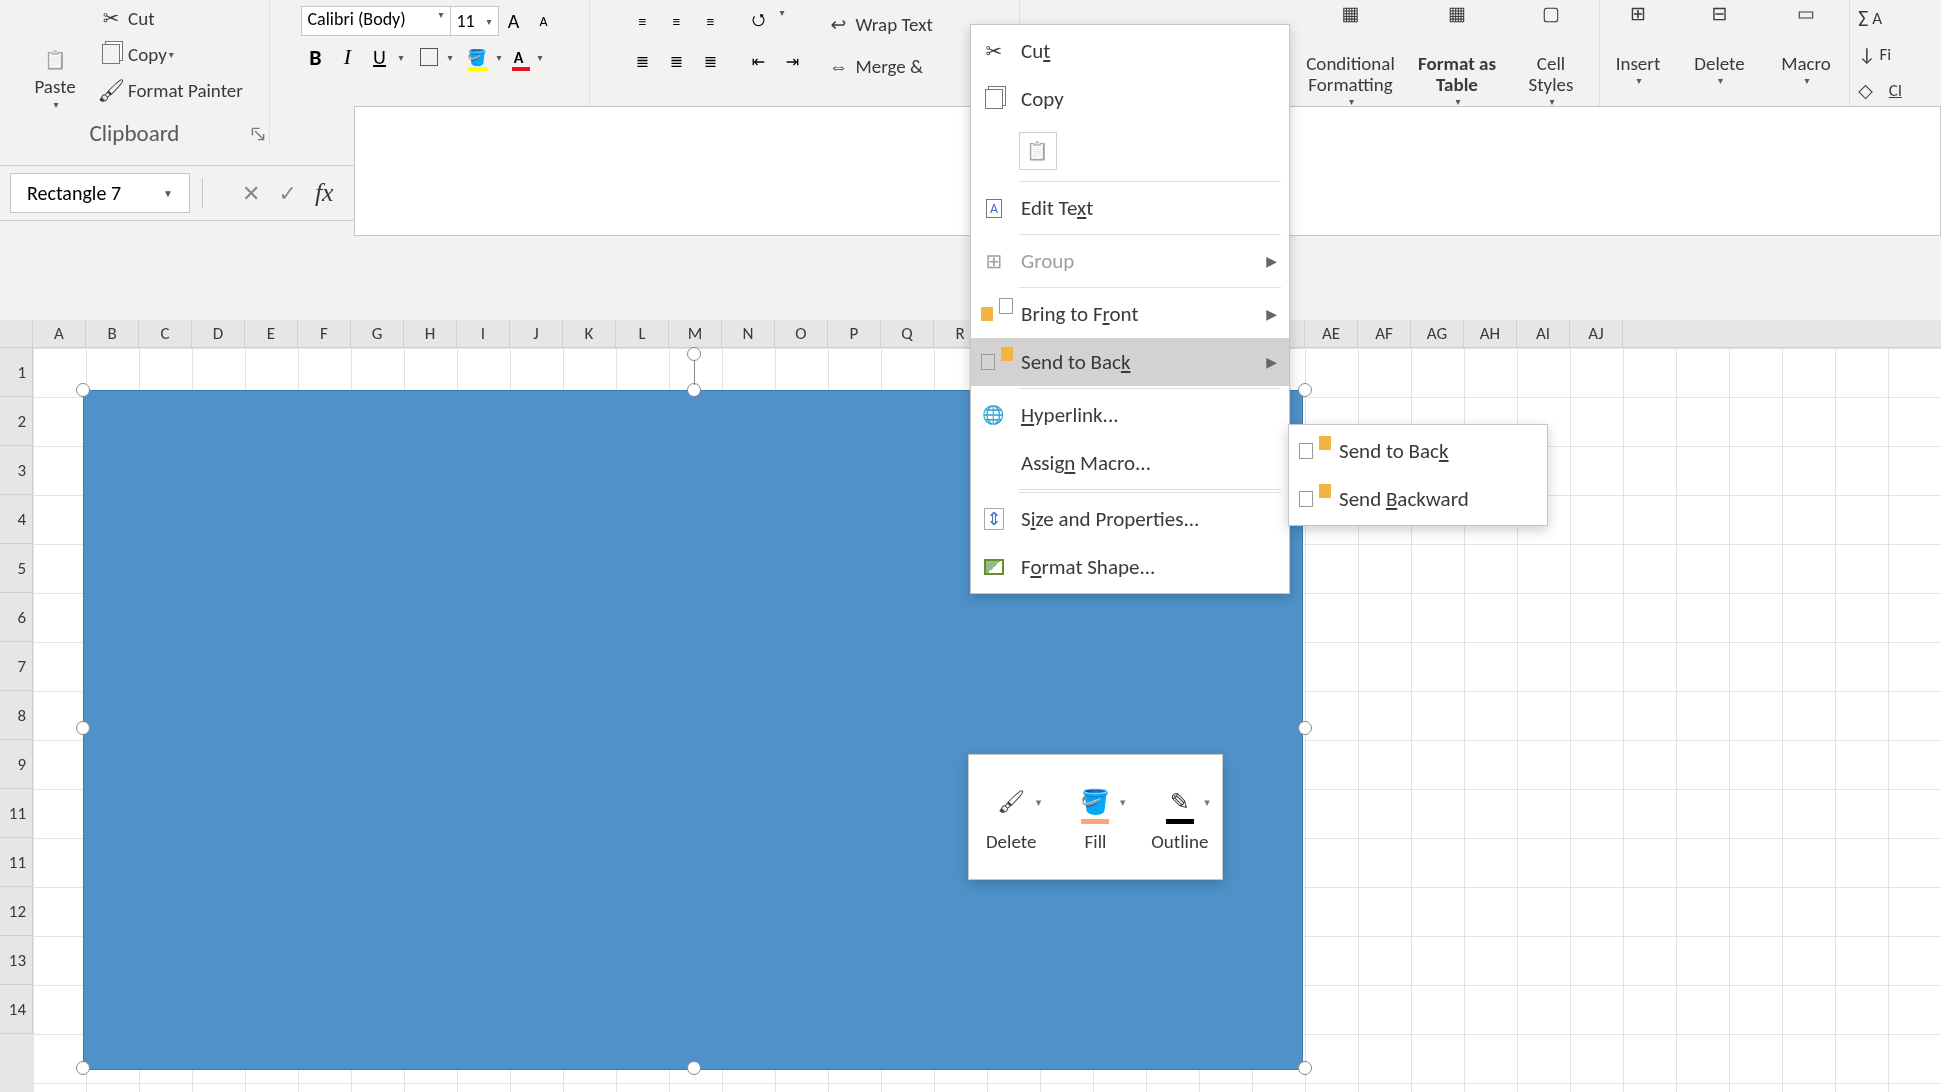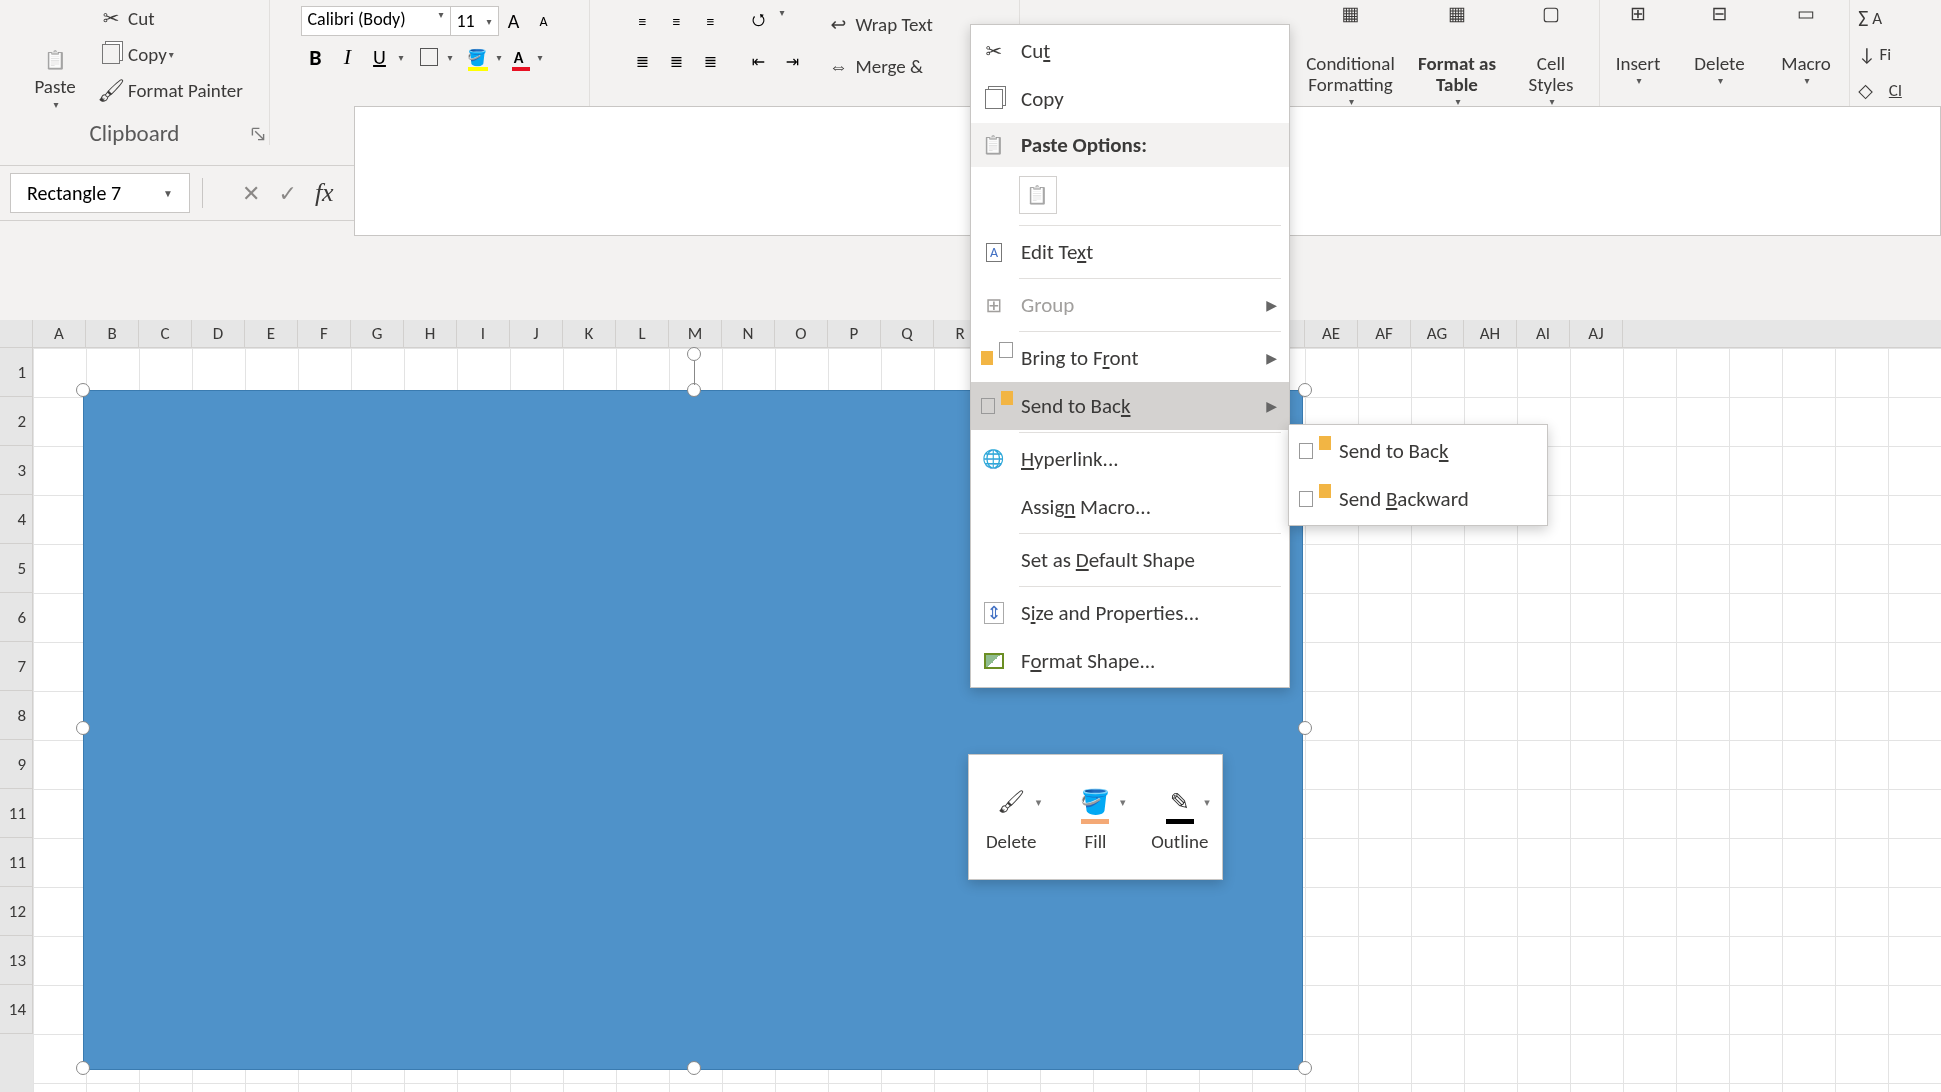--- a/index.html
+++ b/index.html
@@ -416,24 +416,20 @@
 
 <div class="ctx-menu">
   <div class="ctx-item">
       <span class="ci i-scissors"></span>
       <span>Cu<u class="mn">t</u></span>
     </div>
   <div class="ctx-item">
       <span class="ci i-copy"></span>
       <span>Copy</span>
     </div>
-  <div class="ctx-item header">
-      <span class="ci i-clipboard"></span>
-      <span>Paste Options:</span>
-    </div>
   <div class="paste-opts-row">
     <div class="paste-opt-box">
         <span class="i-clipboard"></span>
       </div>
   </div>
   <div class="ctx-sep"></div>
   <div class="ctx-item">
       <span class="ci i-edittext"></span>
       <span>Edit Te<u class="mn">x</u>t</span>
     </div>
@@ -457,24 +453,20 @@
   <div class="ctx-sep"></div>
   <div class="ctx-item">
       <span class="ci i-hyper"></span>
       <span><u class="mn">H</u>yperlink...</span>
     </div>
   <div class="ctx-item">
       <span class="ci"></span>
       <span>Assig<u class="mn">n</u> Macro...</span>
     </div>
   <div class="ctx-sep"></div>
-  <div class="ctx-item">
-      <span class="ci"></span>
-      <span>Set as <u class="mn">D</u>efault Shape</span>
-    </div>
   <div class="ctx-sep"></div>
   <div class="ctx-item">
       <span class="ci">
         <span class="i-size"></span>
       </span>
       <span>S<u class="mn">i</u>ze and Properties...</span>
     </div>
   <div class="ctx-item">
       <span class="ci i-formatshape"></span>
       <span>F<u class="mn">o</u>rmat Shape...</span>

